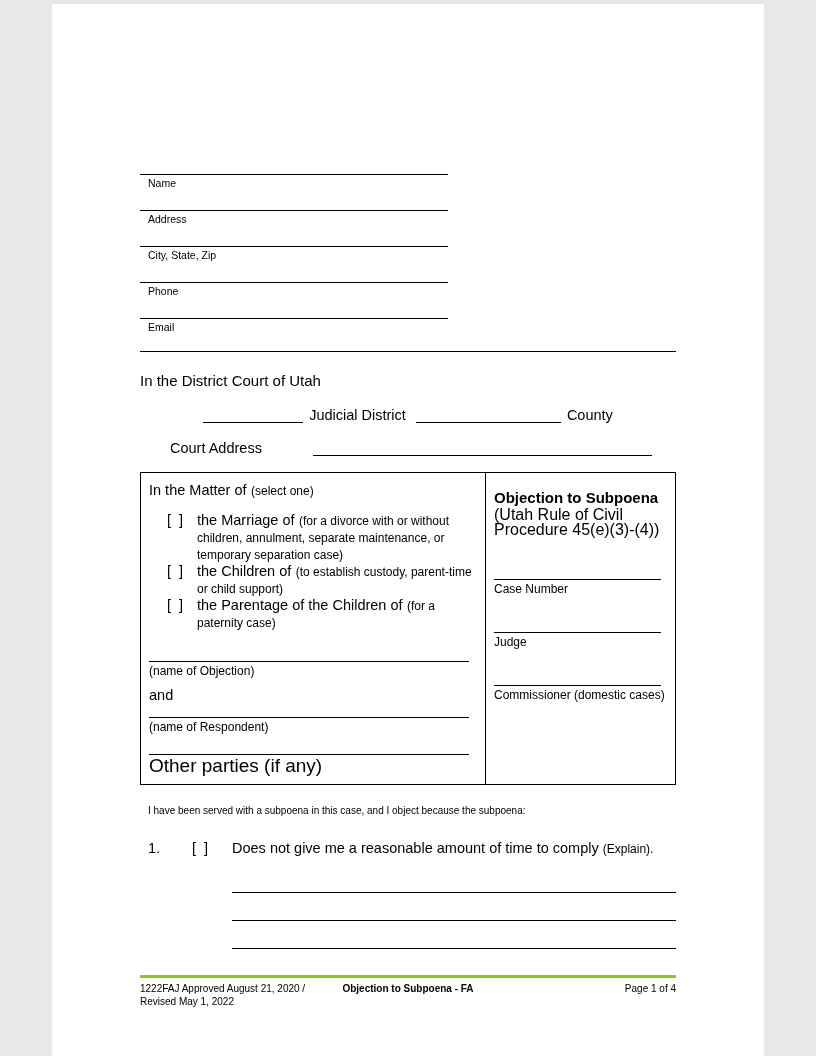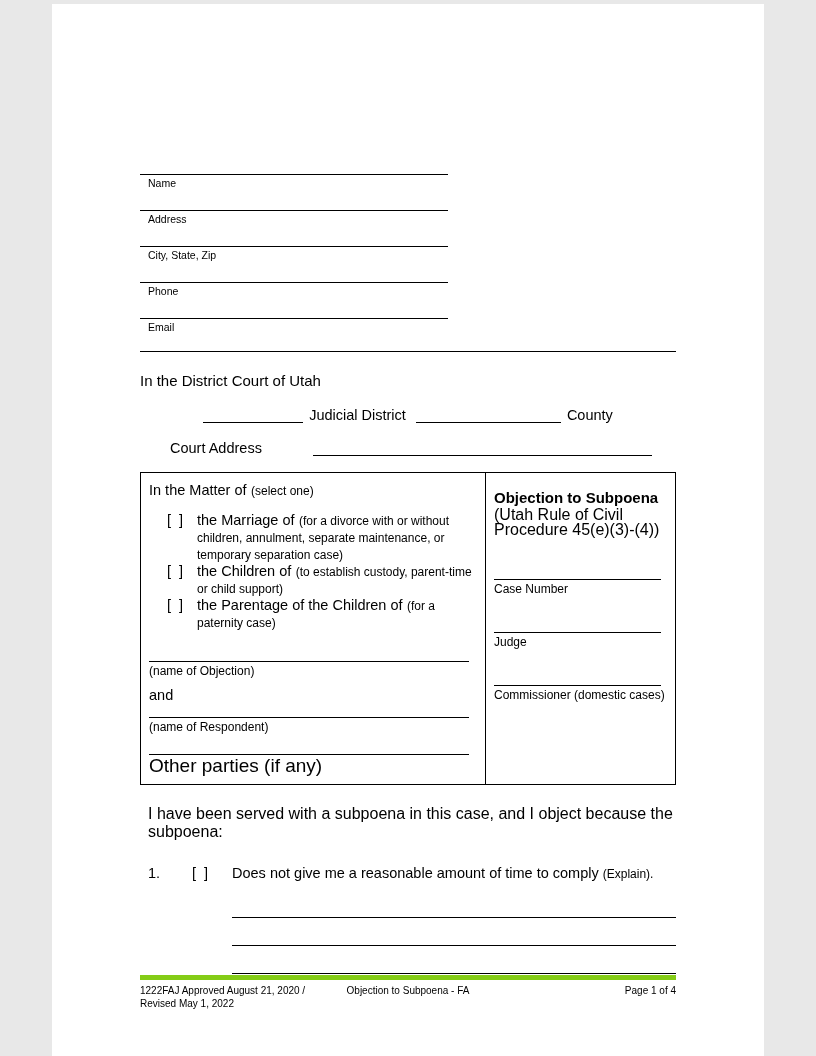--- a/index.html
+++ b/index.html
@@ -86,42 +86,42 @@
   .other-label { font-size: 19px; line-height: 15px; padding-top: 3px; }
 
   .case-title { font-size: 15px; font-weight: bold; margin-top: 8px; line-height: 18px; }
   .case-subtitle { font-size: 16px; line-height: 15px; }
   .cell-right .write-line { margin-right: 6px; }
   .mt42 { margin-top: 42px; }
   .mt35 { margin-top: 35px; }
   .cr-label { font-size: 12px; line-height: 15px; padding-top: 2px; }
 
   
-  .intro { font-size: 16px; margin-top: 20px; padding-left: 8px; }
+  .intro { font-size: 10px; margin-top: 20px; padding-left: 8px; }
   .item { display: flex; font-size: 14.5px; margin-top: 24px; padding-left: 8px; }
   .item-num { width: 44px; flex: none; }
   .item .checkbox { width: 40px; flex: none; }
   .item-text { flex: 1; }
   .explain-lines { margin-left: 92px; margin-top: 8px; }
   .explain-line { height: 28px; border-bottom: 1px solid #000; }
 
   
   .footer {
     position: absolute;
     left: 88px;
     right: 88px;
     top: 971px;
-    border-top: 5px solid #84cc16;
+    border-top: 3px solid #84cc16;
     padding-top: 5px;
     display: grid;
     grid-template-columns: 1fr auto 1fr;
     font-size: 10px;
     line-height: 12.5px;
   }
-  .f-center { font-weight: normal; text-align: center; }
+  .f-center { font-weight: bold; text-align: center; }
   .f-right { text-align: right; }
 </style>
 </head>
 <body>
 
 <div class="page">
   <div class="content">
 
     <div class="top-fields">
       <div class="tf">

